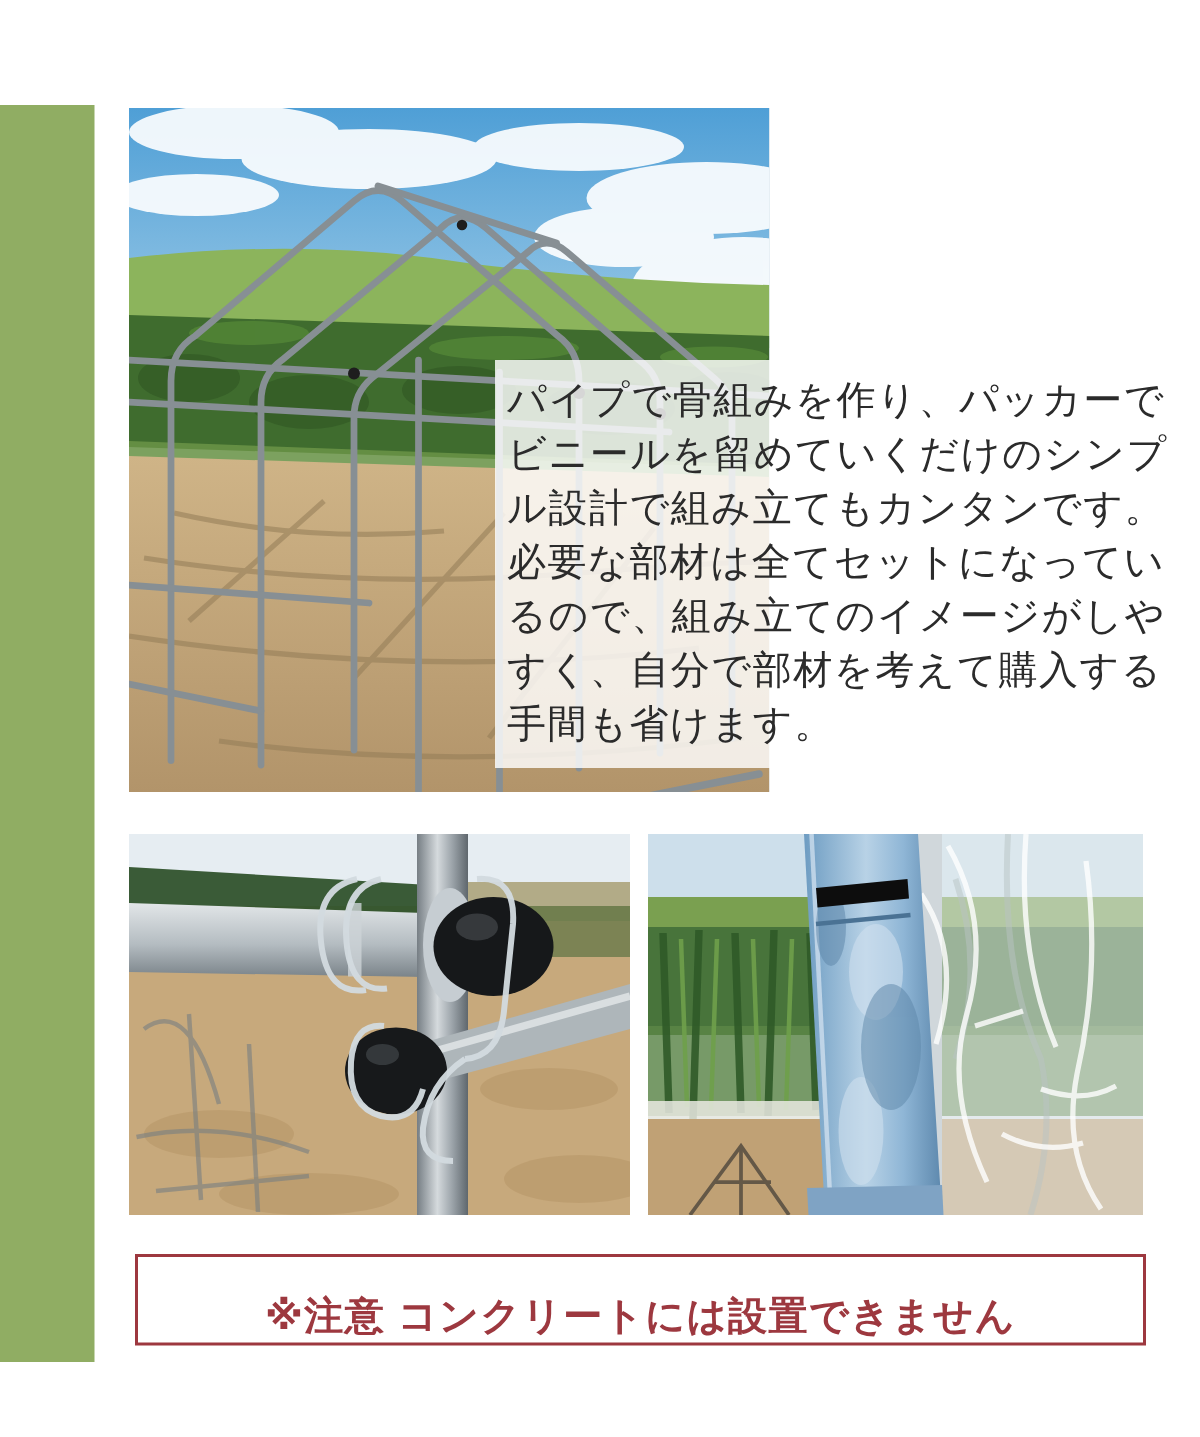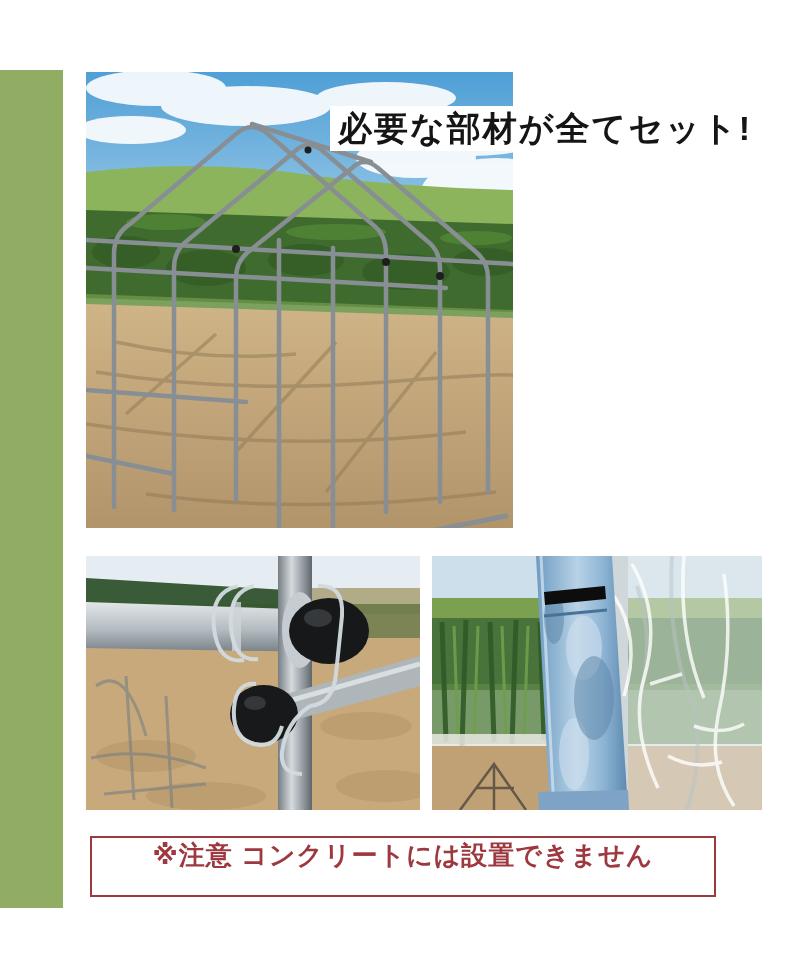--- a/index.html
+++ b/index.html
@@ -26,23 +26,23 @@
     letter-spacing:2px;padding:3px 12px 4px 8px;margin:0 0 22px 0;
     white-space:nowrap;
   }
   .body-copy{
     position:absolute;left:330px;top:240px;width:452px;z-index:3;
     background:rgba(255,255,255,0.82);
     color:#2b2b2b;font-size:26px;line-height:36px;letter-spacing:1px;
     padding:8px 0 12px 8px;white-space:pre-line;
   }
   .caution-box{
-    position:absolute;left:90px;top:836px;width:626px;height:61px;
+    position:absolute;left:90px;top:836px;width:674px;height:61px;
     border:2px solid #9d383f;box-sizing:border-box;background:#ffffff;
-    display:flex;align-items:flex-start;justify-content:center;
+    display:flex;align-items:flex-end;justify-content:center;
   }
   .caution-text{
     color:#9d383f;font-size:26px;font-weight:bold;letter-spacing:1px;
     white-space:nowrap;
   }
 </style>
 </head>
 <body>
 
 <div class="canvas">
@@ -113,23 +113,29 @@
       <g fill="#1e1e1e">
         <circle cx="150" cy="177" r="4"></circle>
         <circle cx="300" cy="190" r="4"></circle>
         <circle cx="354" cy="204" r="4"></circle>
         <circle cx="222" cy="78" r="3.5"></circle>
       </g>
     </svg>
   </figure>
 
   <div class="heading">
-    <div class="hline">必要な部材が全てセット!</div>
   </div>
 
+  <div class="body-copy">パイプで骨組みを作り、パッカーで
+ビニールを留めていくだけのシンプ
+ル設計で組み立てもカンタンです。
+必要な部材は全てセットになってい
+るので、組み立てのイメージがしや
+すく、自分で部材を考えて購入する
+手間も省けます。</div>
 
   <figure class="photo photo-left" style="margin:0" aria-label="pipe-joint-packer-closeup-photo">
     <svg width="334" height="254" viewBox="0 0 334 254">
       <defs>
         <linearGradient id="pipeV2" x1="0" y1="0" x2="1" y2="0">
           <stop offset="0" stop-color="#767e84"></stop>
             <stop offset="0.4" stop-color="#d5dadd"></stop>
           <stop offset="0.7" stop-color="#9aa2a8"></stop>
             <stop offset="1" stop-color="#5f676d"></stop>
         </linearGradient>

